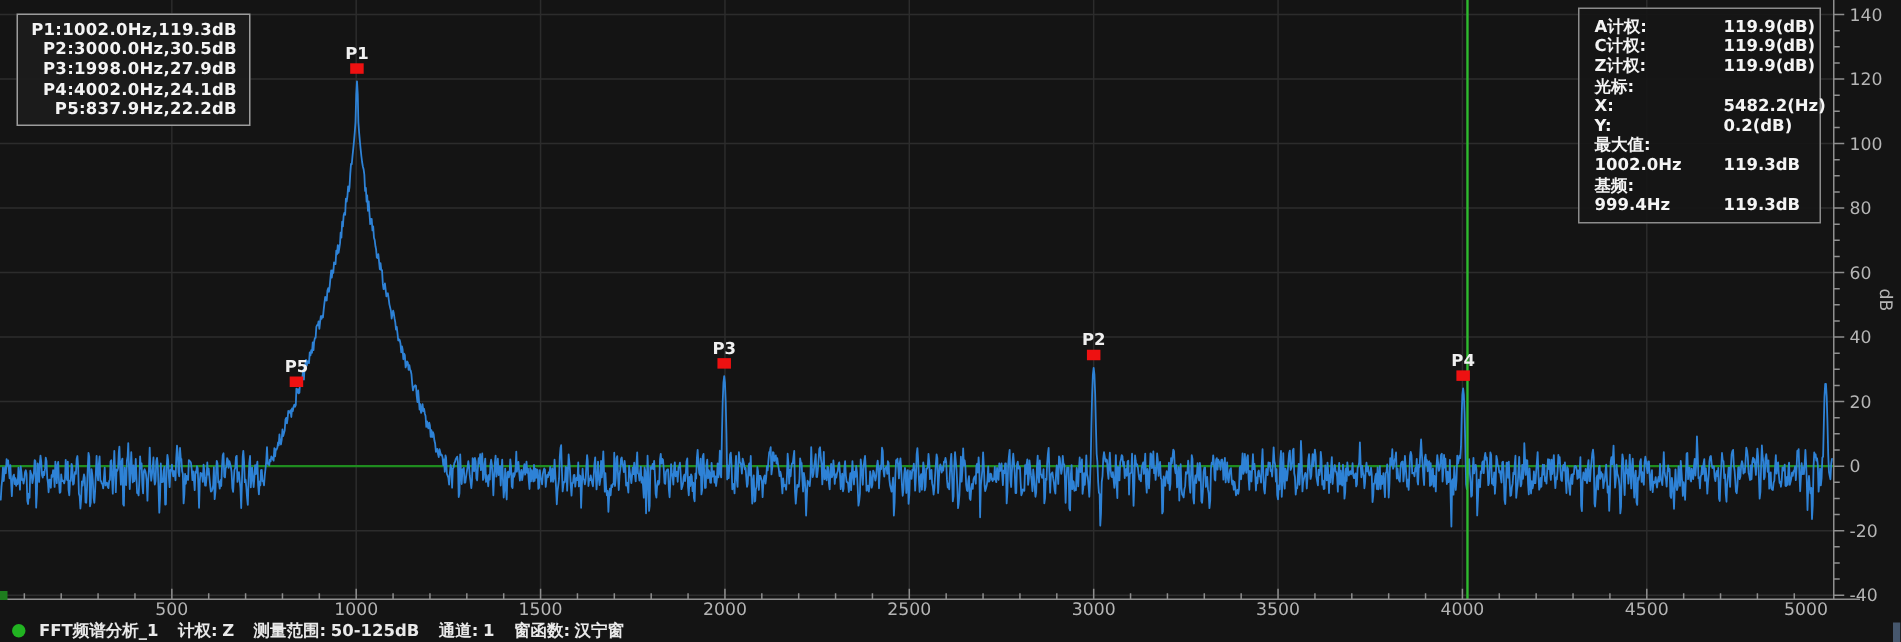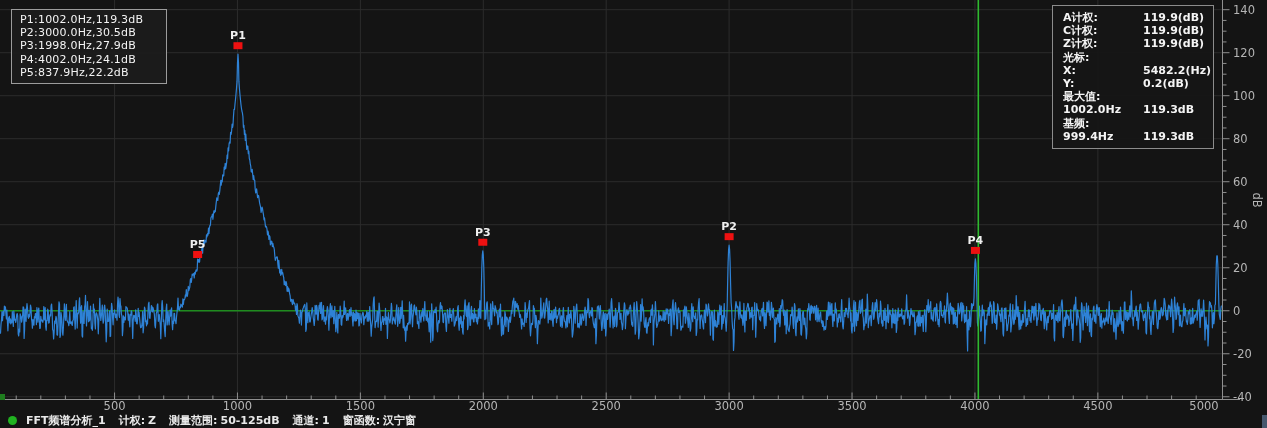--- a/index.html
+++ b/index.html
@@ -9,37 +9,38 @@
   }
   .stage{position:relative;width:1267px;height:428px;background:#141414;}
   svg{position:absolute;left:0;top:0;display:block;}
 
   .peak-box{
     position:absolute;left:11px;top:9px;width:138px;
     background:rgba(28,28,28,0.96);
     border:1px solid #9c9c9c;
     padding:3px 8px 4px 8px;
     color:#f4f4f4;
-    font-size:11px;font-weight:normal;line-height:13.2px;
+    font-size:11px;font-weight:bold;line-height:13.2px;
     letter-spacing:.2px;white-space:nowrap;
     z-index:5;
+    text-align:right;
   }
   .info-panel{
     position:absolute;left:1052px;top:5px;width:142px;
     background:rgba(22,22,22,0.93);
     border:1px solid #8c8c8c;
     padding:5px 8px 5px 10px;
     color:#f4f4f4;
     font-size:11px;font-weight:bold;line-height:13.2px;
     white-space:nowrap;
     z-index:5;
   }
-  .info-row{display:flex;gap:14px;}
+  .info-row{display:flex;}
   .info-row .lbl{width:66px;flex:0 0 auto;}
-  .info-row .val{flex:1 1 auto;}
+  .info-row .val{flex:1 1 auto;margin-left:20px;}
 
   .status-bar{
     position:absolute;left:0;top:412px;width:1093px;height:16px;
     display:flex;align-items:center;gap:13px;
     padding-left:8px;box-sizing:border-box;
     color:#e9e9e9;font-size:11px;font-weight:bold;white-space:nowrap;
     z-index:5;
   }
   .status-dot{width:9px;height:9px;border-radius:50%;flex:0 0 auto;margin-right:-4px;}
   .st-item .s-lbl{margin-right:3px;}

